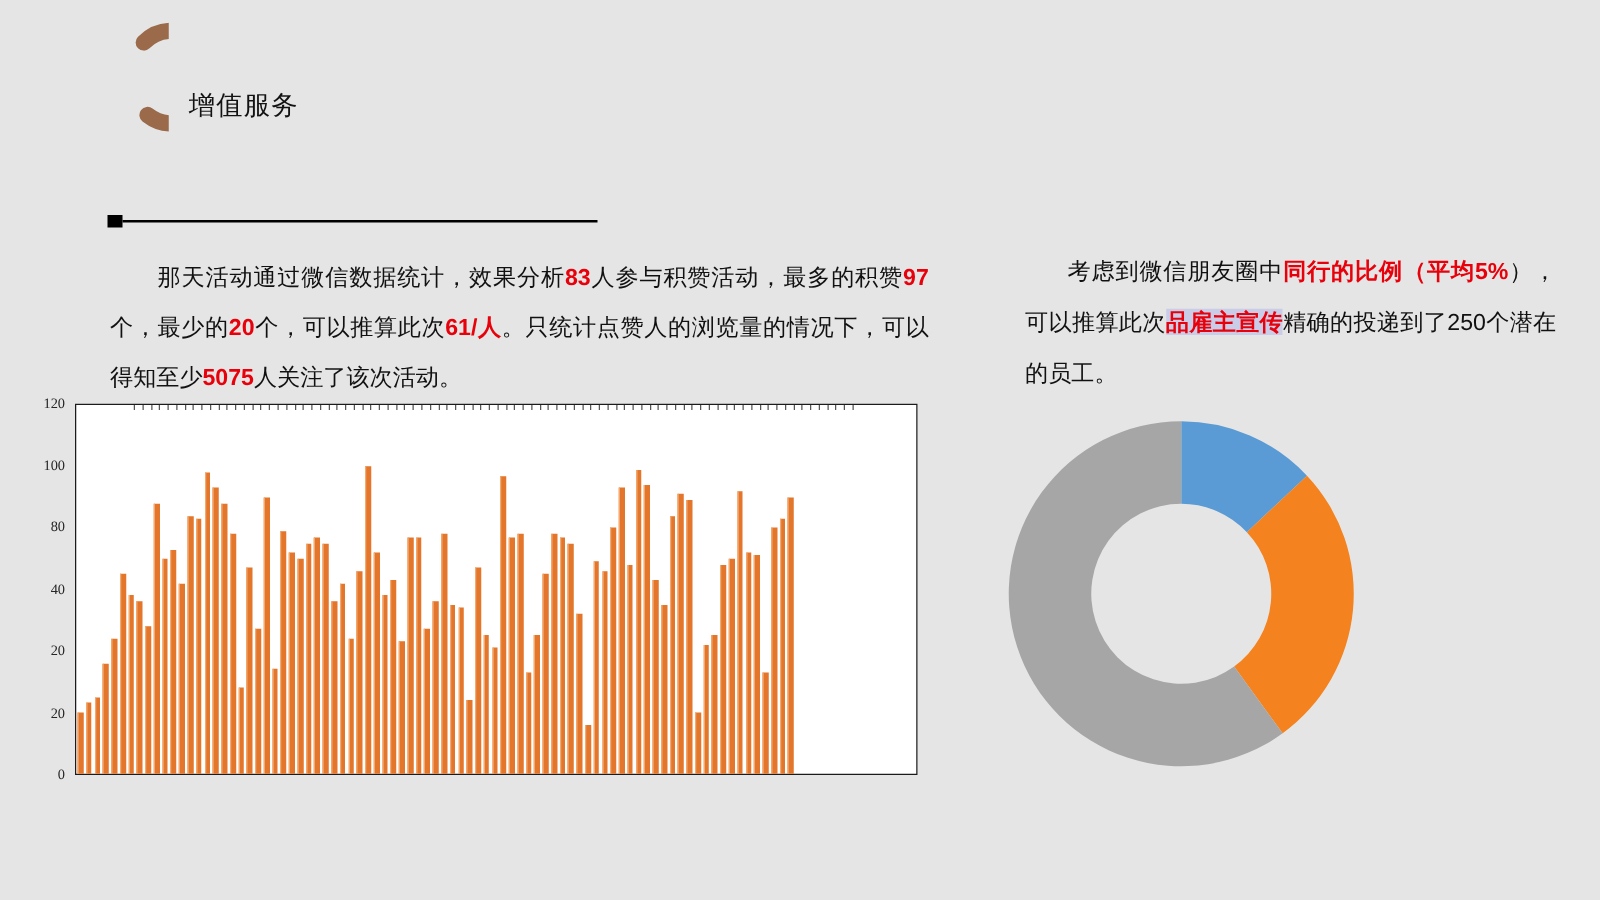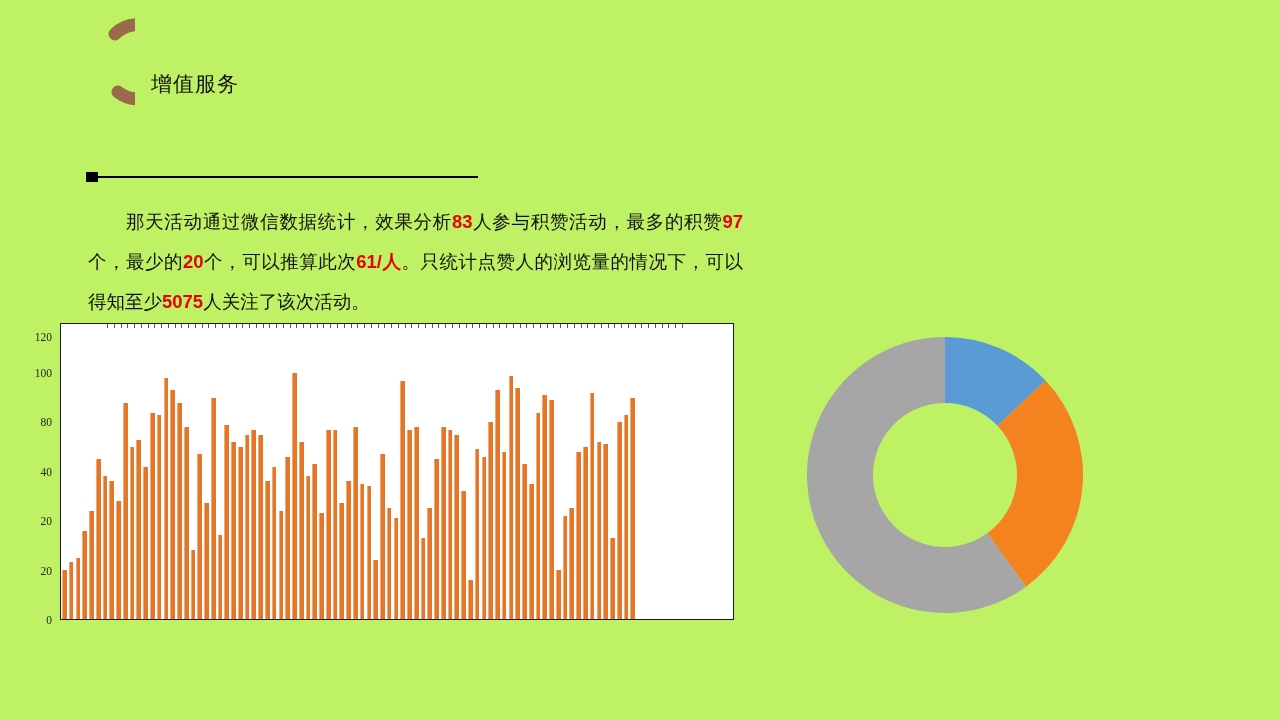--- a/index.html
+++ b/index.html
@@ -2,21 +2,21 @@
 <html><head>
 <meta charset="utf-8">
 <style>
   html,body{margin:0;padding:0;}
   body{
     width:1280px;height:720px;
     background:#ffffff;
     font-family:"Liberation Sans","DejaVu Sans",sans-serif;
     position:relative;overflow:hidden;
   }
-  .slide{position:absolute;inset:0;background:#bef264;}
+  .slide{position:absolute;inset:0;background:#e5e5e5;}
 
   
   #badge-wrap{position:absolute;left:55px;top:18px;width:230px;height:95px;}
   #ring{position:absolute;left:0;top:0;width:80px;height:88px;}
   #badge-label{
     position:absolute;left:96px;top:52px;
     font-size:21px;color:#121212;letter-spacing:1px;
     white-space:nowrap;
   }
 
@@ -83,30 +83,33 @@
 
   <div id="title-rule">
     <span class="sq"></span>
     <span class="ln"></span>
   </div>
 
   <div class="para" id="para-left">
     <span>那天活动通过微信数据统计，效果分析</span><span class="hi-red">83</span><span>人参与积赞活动，最多的积赞</span><span class="hi-red">97</span><span>个，最少的</span><span class="hi-red">20</span><span>个，可以推算此次</span><span class="hi-red">61/人</span><span>。只统计点赞人的浏览量的情况下，可以得知至少</span><span class="hi-red">5075</span><span>人关注了该次活动。</span>
   </div>
 
+  <div class="para" id="para-right">
+    <span>考虑到微信朋友圈中</span><span class="hi-red">同行的比例（平均</span><span class="hi-red">5%</span><span>），可以推算此次</span><span class="hi-mark">品雇主宣传</span><span>精确的投递到了250个潜在的员工。</span>
+  </div>
 
   <div id="bar-chart">
     <div id="y-axis">
         <div class="ytick" style="top: 302px;">0</div>
         <div class="ytick" style="top: 252.5px;">20</div>
         <div class="ytick" style="top: 203px;">20</div>
         <div class="ytick" style="top: 153.5px;">40</div>
         <div class="ytick" style="top: 104px;">80</div>
         <div class="ytick" style="top: 54.5px;">100</div>
-        <div class="ytick" style="top: 19px;">120</div>
+        <div class="ytick" style="top: 5px;">120</div>
       </div>
     <div id="bar-plot">
       <div id="bars">
           <div class="bar" style="height: 16.6667%; background: rgb(227, 118, 43);"></div>
           <div class="bar" style="height: 19.1667%; background: rgb(227, 118, 43);"></div>
           <div class="bar" style="height: 20.8333%; background: rgb(227, 118, 43);"></div>
           <div class="bar" style="height: 30%; background: rgb(227, 118, 43);"></div>
           <div class="bar" style="height: 36.6667%; background: rgb(227, 118, 43);"></div>
           <div class="bar" style="height: 54.1667%; background: rgb(227, 118, 43);"></div>
           <div class="bar" style="height: 48.3333%; background: rgb(227, 118, 43);"></div>

